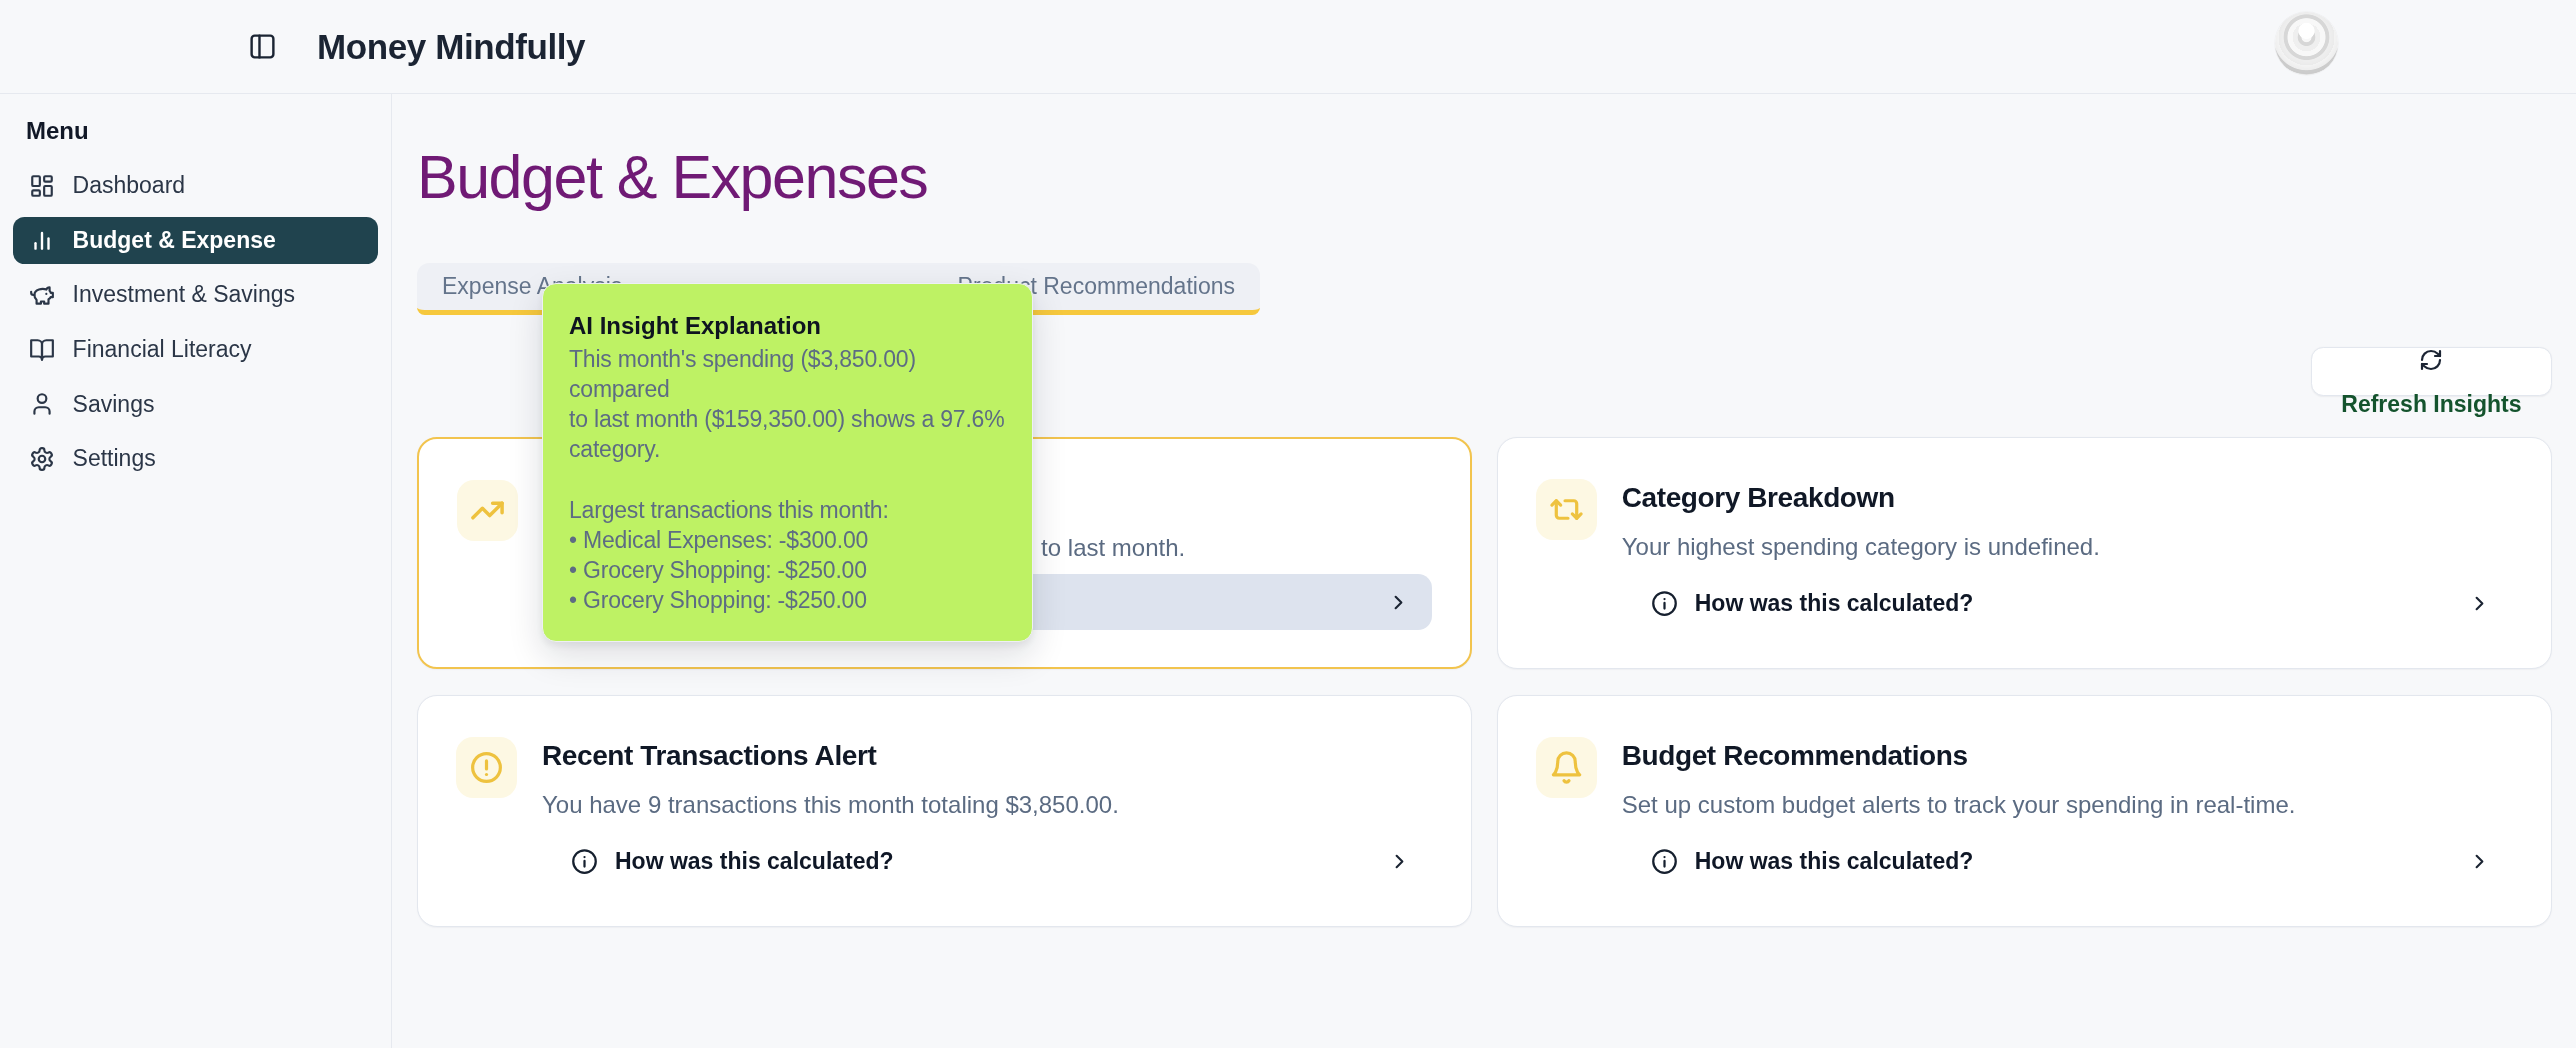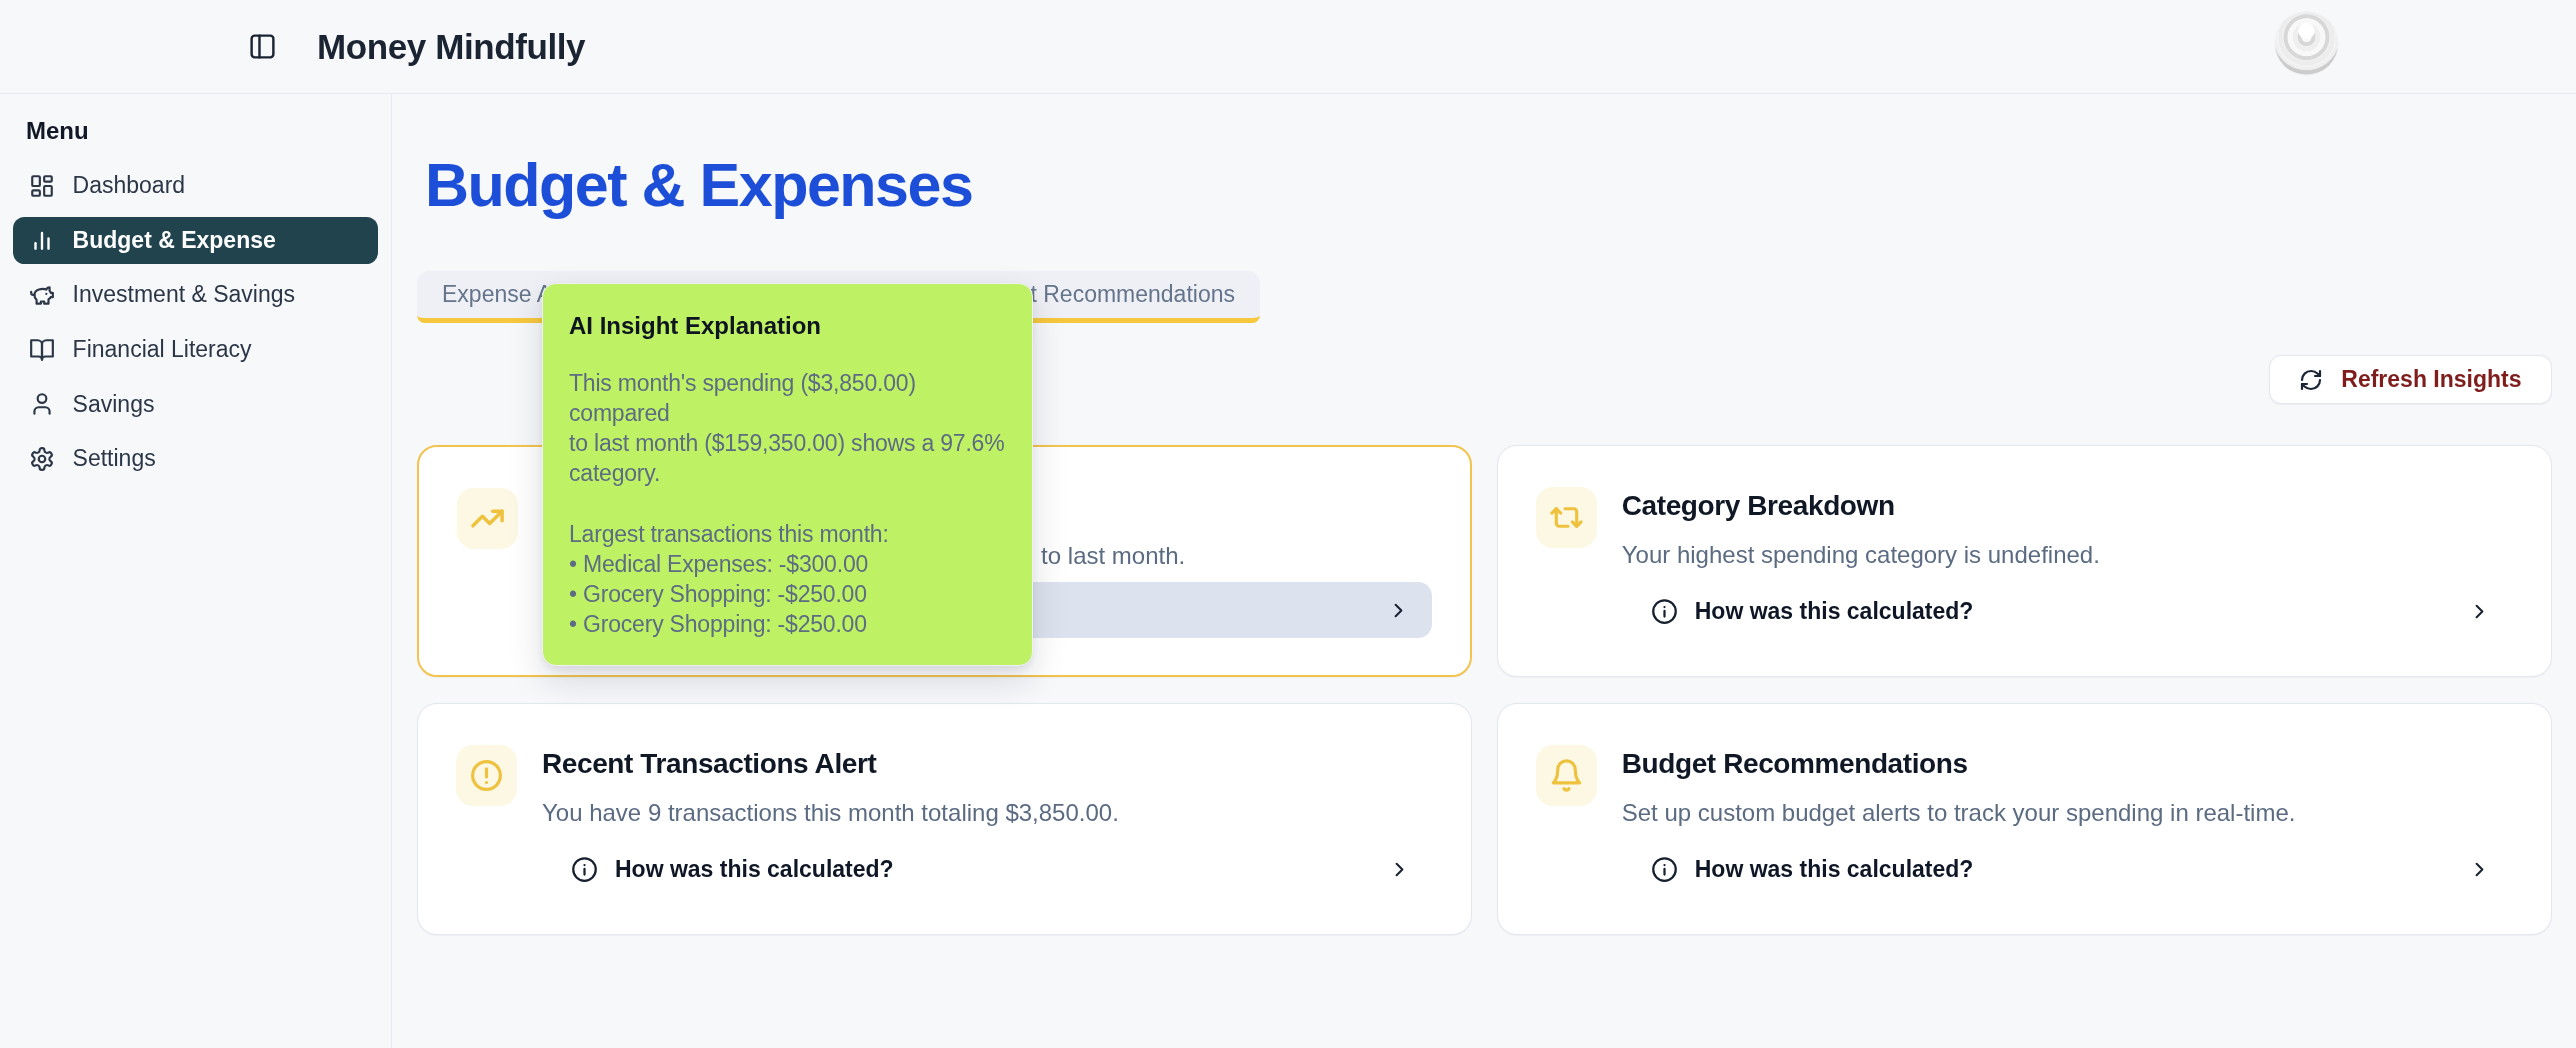--- a/index.html
+++ b/index.html
@@ -65,22 +65,22 @@
   .nav-item .icon { width:26px; height:26px; color:#2b3647; }
   .nav-item .icon svg { width:26px; height:26px; }
   .nav-item.active {
     background:#20434e; color:#ffffff; font-weight:700;
   }
   .nav-item.active .icon { color:#ffffff; }
 
   
   .main { flex:1; padding:49px 24.5px 0 25px; }
   .page-title {
-    margin:8px; font-size:61px; font-weight:700; letter-spacing:-1.5px;
-    color:#1d4ed8; line-height:1.12;
+    margin:0; font-size:61px; font-weight:400; letter-spacing:-1.5px;
+    color:#701a75; line-height:1.12;
   }
   .page-subtitle {
     margin:12.3px 0 0 0; font-size:24.5px; color:#64748b;
   }
 
   .tabs {
     margin-top:52px;
     width:843px; height:52px;
     background:#eef0f5;
     border-bottom:5.4px solid #f6c83d;
@@ -93,23 +93,24 @@
     font-family:"Liberation Sans", sans-serif;
     font-size:23px; color:#64748b; cursor:pointer;
   }
 
   .toolbar { display:flex; justify-content:flex-end; margin-top:32px; }
   .refresh-btn {
     height:49px; padding:0 29px;
     background:#ffffff; border:1.5px solid #e3e7ee; border-radius:12.3px;
     display:flex; align-items:center; gap:18.4px;
     font-family:"Liberation Sans", sans-serif;
-    font-size:23px; font-weight:700; color:#7f1d1d;
+    font-size:23px; font-weight:700; color:#14532d;
     cursor:pointer;
     box-shadow:0 0.8px 1.5px rgba(16,24,40,.05);
+    flex-direction:column;
   }
   .refresh-btn svg { width:24px; height:24px; color:#1b2433; }
 
   
   .grid {
     margin-top:41px;
     display:grid;
     grid-template-columns:1fr 1fr;
     column-gap:25px; row-gap:26px;
   }
@@ -167,21 +168,21 @@
     background:#bef264;
     border:0.8px solid #eef0f4;
     border-radius:14px;
     box-shadow:0 14px 35px rgba(15,23,42,.14), 0 3.1px 7.7px rgba(15,23,42,.06);
     padding:28px 26px 26px 26px;
     z-index:50;
   }
   .tooltip-title {
     margin:0; font-size:24px; font-weight:700; color:#0e1420;
   }
-  .tooltip-body { margin-top:28px; }
+  .tooltip-body { margin-top:4px; }
   .t-line {
     font-size:23px; color:#5d6c83; line-height:30px; letter-spacing:-0.2px;
     min-height:30px;
   }
   .t-block2 { margin-top:31px; }
 </style>
 </head>
 <body>
 
 <div class="header">

